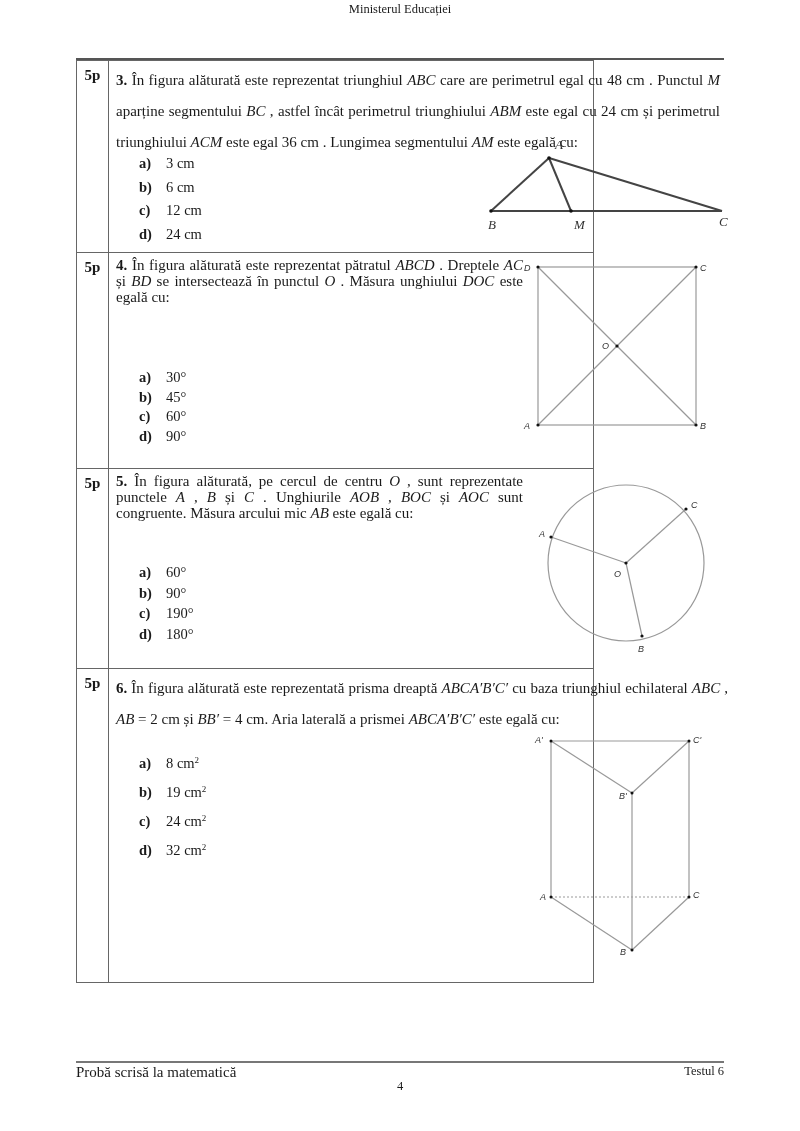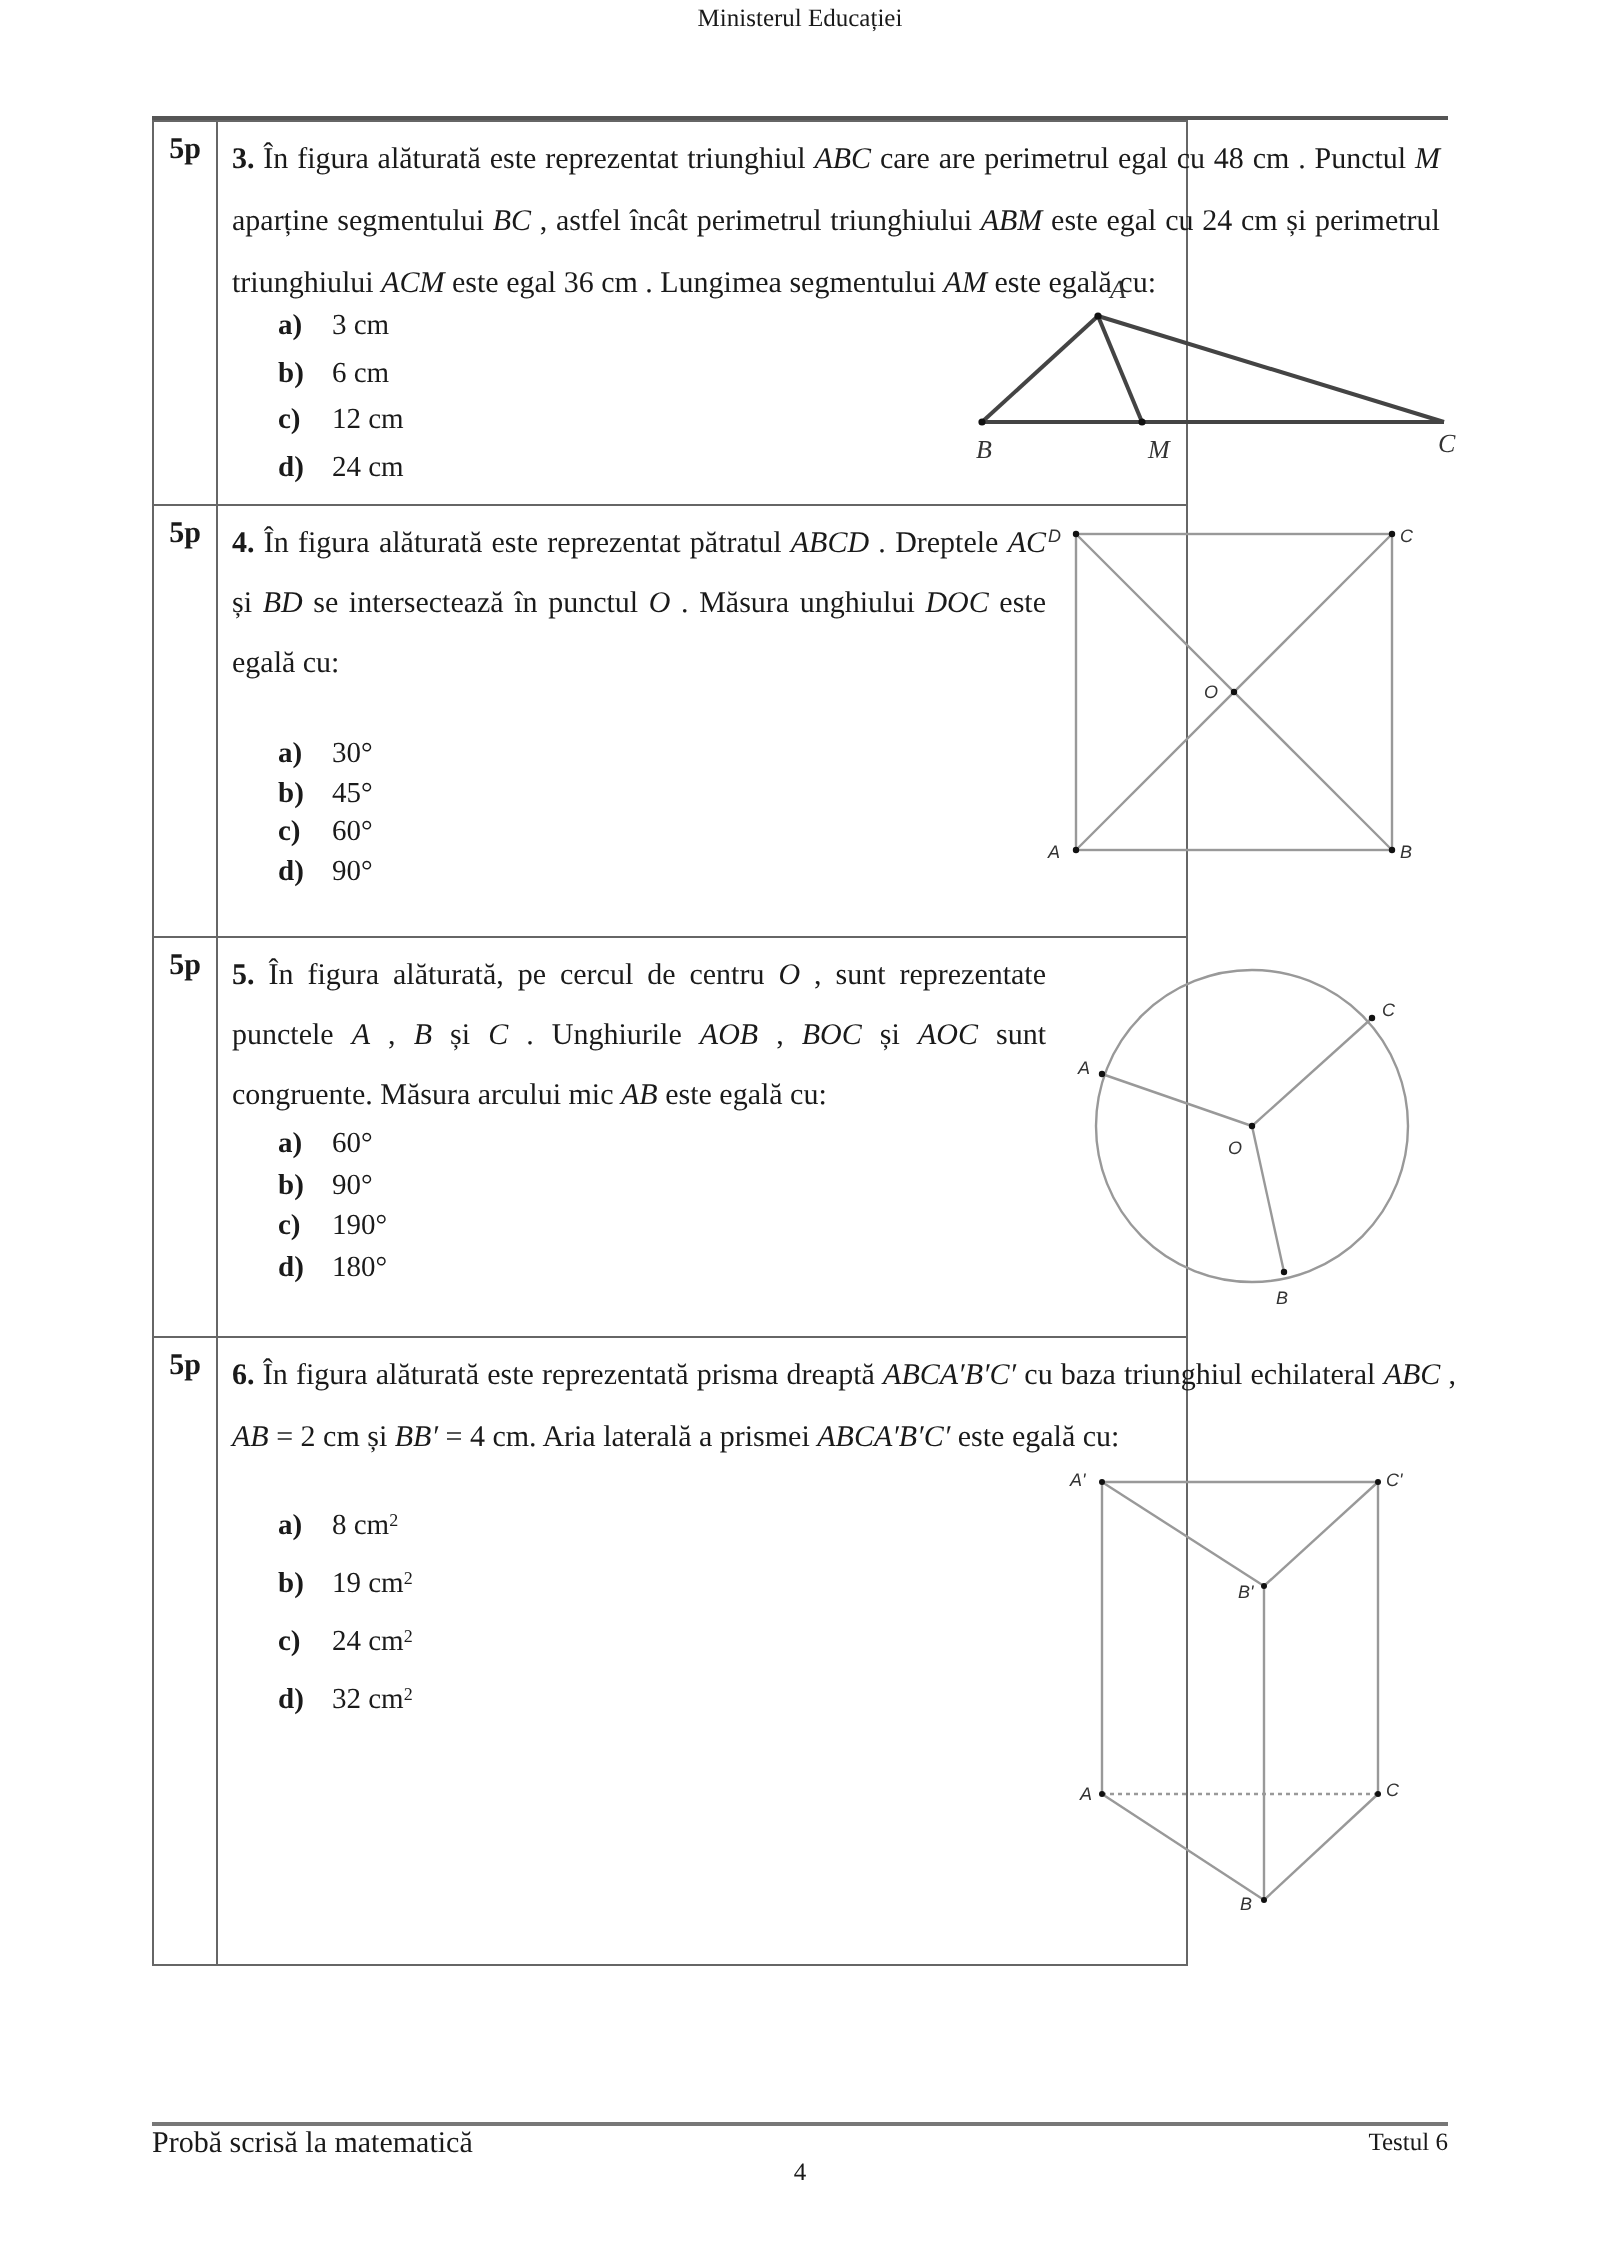--- a/index.html
+++ b/index.html
@@ -14,21 +14,21 @@
   .row.r3 { height: 192px; }
   .row.r4 { height: 216px; }
   .row.r5 { height: 200px; }
   .row.r6 { height: 314px; }
   .pts { width: 32px; border-right: 1.5px solid #666; font-weight: bold; font-size: 15px; text-align: center; padding-top: 6px; }
   .content { position: relative; flex: 1; font-size: 15px; }
   .q-text { position: absolute; left: 7px; top: 4px; line-height: 31px; text-align: justify; }
   .q-text b { font-weight: bold; }
   .q-text i, .opt i { font-style: italic; }
   .r3 .q-text { width: 604px; }
-  .r4 .q-text, .r5 .q-text { width: 407px; line-height: 30px; font-family: Liberation Serif, serif; }
+  .r4 .q-text, .r5 .q-text { width: 407px; line-height: 16px; font-family: Liberation Serif, serif; }
   .r6 .q-text { width: 612px; }
 
   .options { position: absolute; left: 30px; }
   .opt { display: flex; font-size: 14.5px; }
   .opt .lbl { width: 27px; font-weight: bold; }
   .opt sup { font-size: 9px; vertical-align: 7px; }
 
   .r3 .options { top: 94px; } .r3 .opt { height: 23.5px; }
   .r4 .options { top: 116px; } .r4 .opt { height: 19.5px; }
   .r5 .options { top: 95px; } .r5 .opt { height: 20.5px; }

